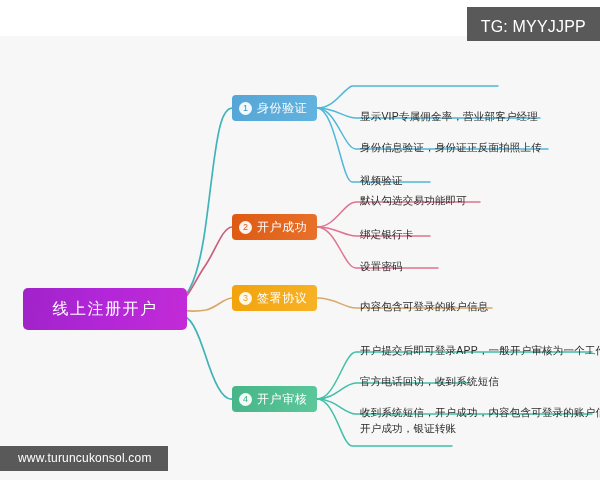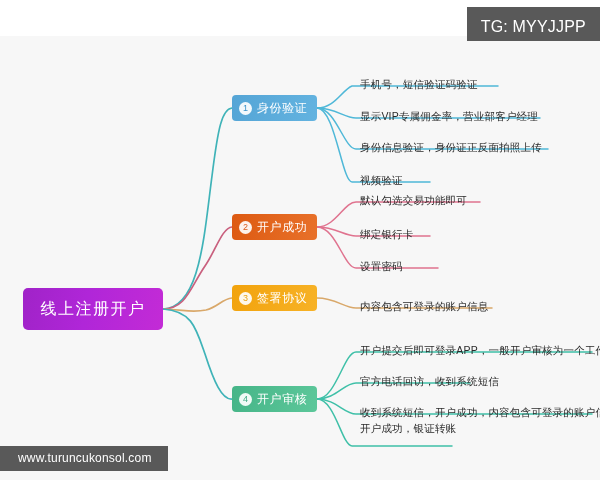--- a/index.html
+++ b/index.html
@@ -64,21 +64,21 @@
     position: absolute;
     box-sizing: border-box;
     display: flex;
     align-items: center;
     white-space: nowrap;
   }
 
   #root-node {
     left: 23px;
     top: 252px;
-    width: 140px;
+    width: 164px;
     height: 42px;
     border-radius: 5px;
     background: linear-gradient(100deg, #a023c8 0%, #b026d8 45%, #c32bd6 100%);
     justify-content: center;
     color: #ffffff;
     font-size: 16px;
     letter-spacing: 1.5px;
   }
 
   .branch-node {
@@ -177,21 +177,20 @@
   </svg>
 
   <div class="node" id="root-node">
     <span>线上注册开户</span>
   </div>
 
   <div class="node branch-node" id="branch-node-1">
     <span class="num-badge">1</span>
     <span class="branch-label">身份验证</span>
   </div>
-  <div class="leaf-label" style="top:42px;">手机号，短信验证码验证</div>
   <div class="leaf-label" style="top:74px;">显示VIP专属佣金率，营业部客户经理</div>
   <div class="leaf-label" style="top:105px;">身份信息验证，身份证正反面拍照上传</div>
   <div class="leaf-label" style="top:138px;">视频验证</div>
 
   <div class="node branch-node" id="branch-node-2">
     <span class="num-badge">2</span>
     <span class="branch-label">开户成功</span>
   </div>
   <div class="leaf-label" style="top:158px;">默认勾选交易功能即可</div>
   <div class="leaf-label" style="top:192px;">绑定银行卡</div>

